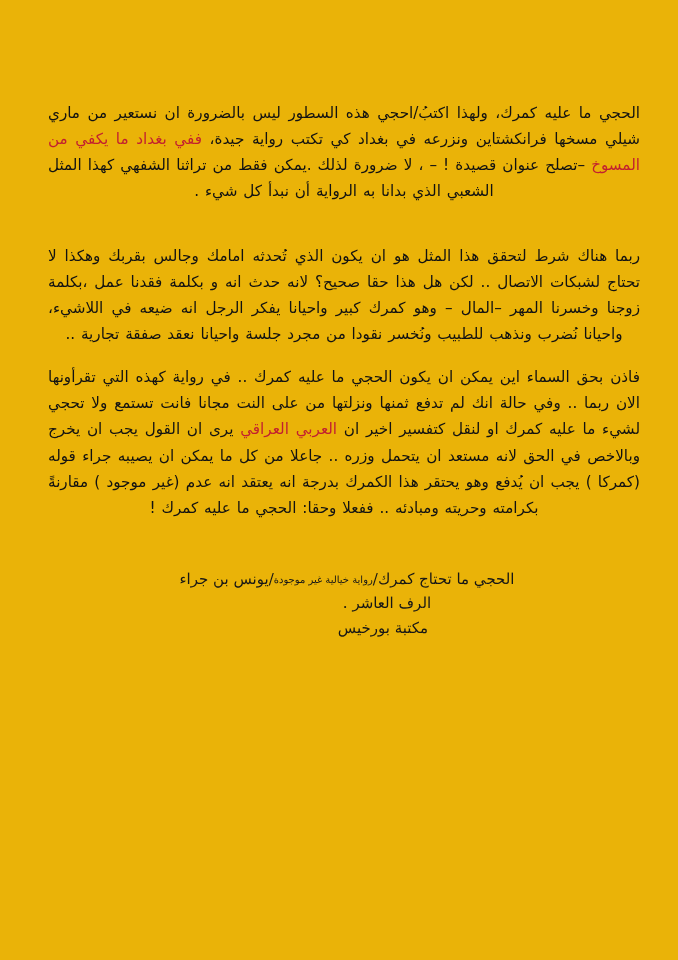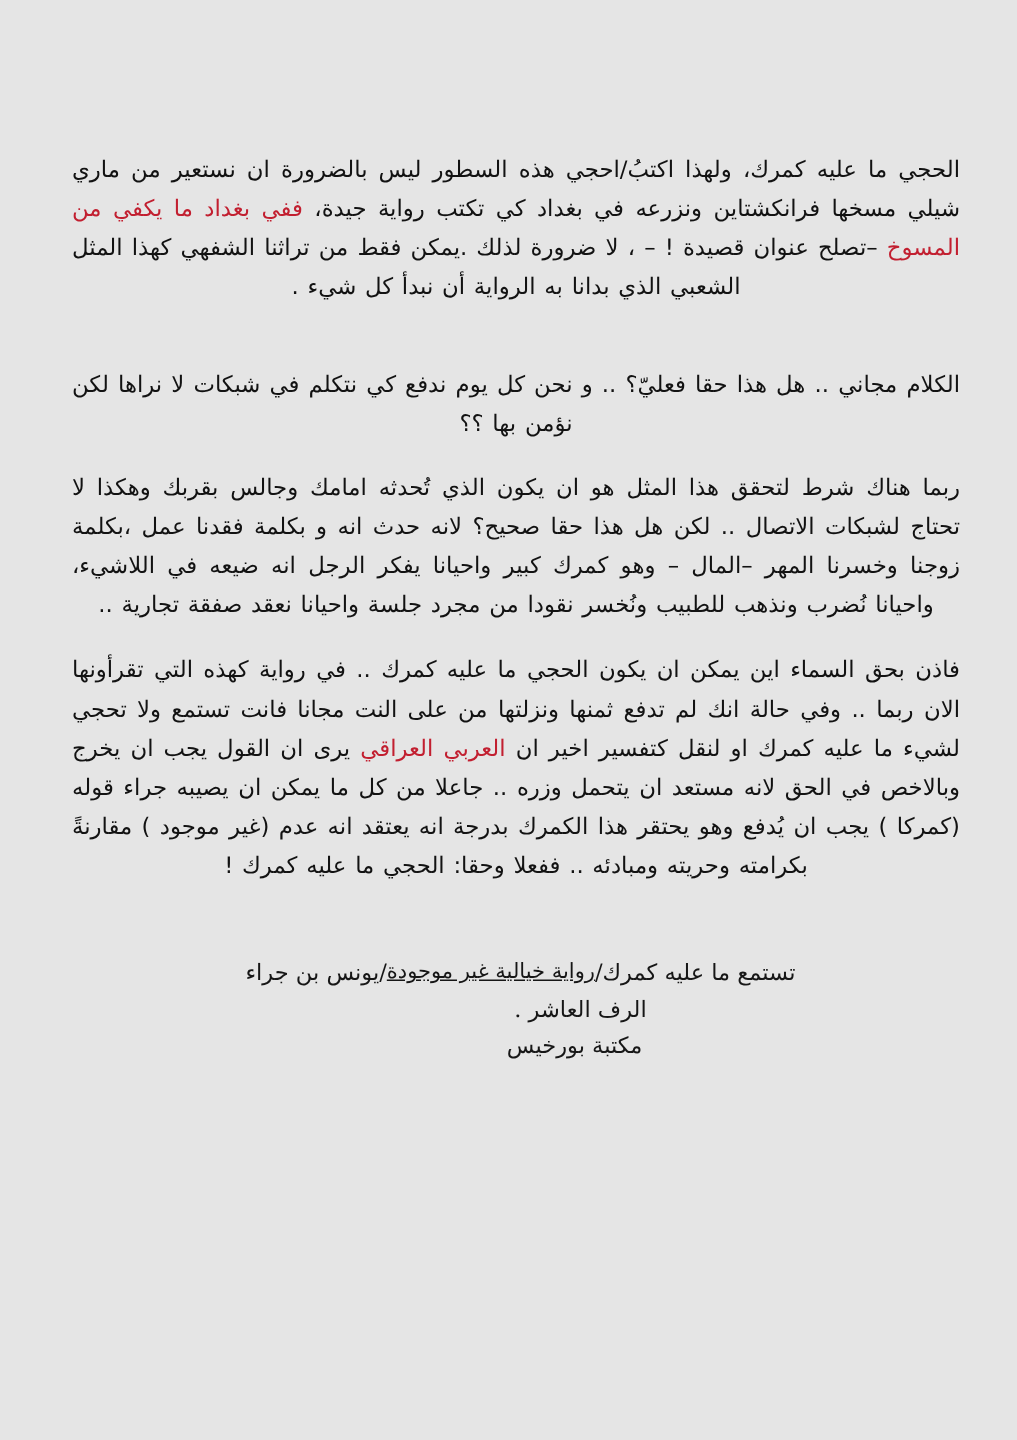--- a/index.html
+++ b/index.html
@@ -10,21 +10,21 @@
     width: 678px;
     height: 960px;
     background: #fdfdf2;
     font-family: "DejaVu Sans", sans-serif;
     overflow: hidden;
   }
   .page {
     position: relative;
     width: 678px;
     height: 960px;
-    background: #e5e5e5;
+    background: #eab308;
     box-sizing: border-box;
     padding: 100px 38px 0 48px;
   }
   .body-text {
     direction: rtl;
     text-align: justify;
     text-align-last: center;
     color: #121212;
     font-family: "DejaVu Sans", "Liberation Sans", sans-serif;
     font-size: 15.2px;
@@ -55,46 +55,44 @@
     font-size: 15px;
     line-height: 1.62;
     margin-top: 46px;
     padding-right: 0px;
   }
   .citation .cit-line {
     display: block;
     white-space: nowrap;
   }
   .citation .small-note {
-    font-size: 14px;
+    font-size: 10px;
     vertical-align: 1px;
-    text-decoration: underline;
   }
   .cit-indent-1 { padding-left: 6px; }
   .cit-indent-2 { padding-left: 78px; }
   .cit-indent-3 { padding-left: 86px; }
 </style>
 </head>
 <body>
 
 <div class="page">
 
   <div class="body-text">
 
     <p class="para"><span>الحجي ما عليه كمرك، ولهذا اكتبُ/احجي هذه السطور ليس بالضرورة ان نستعير من ماري شيلي مسخها فرانكشتاين ونزرعه في بغداد كي تكتب رواية جيدة، </span><span class="hl">ففي بغداد ما يكفي من المسوخ</span><span> –تصلح عنوان قصيدة ! – ، لا ضرورة لذلك .يمكن فقط من تراثنا الشفهي كهذا المثل الشعبي الذي بدانا به الرواية أن نبدأ كل شيء .</span></p>
 
     <div class="gap-lg"></div>
 
-    <p class="para">الكلام مجاني .. هل هذا حقا فعليّ؟ .. و نحن كل يوم ندفع كي نتكلم في شبكات لا نراها لكن نؤمن بها ؟؟</p>
 
     <p class="para">ربما هناك شرط لتحقق هذا المثل هو ان يكون الذي تُحدثه امامك وجالس بقربك وهكذا لا تحتاج لشبكات الاتصال .. لكن هل هذا حقا صحيح؟ لانه حدث انه و بكلمة فقدنا عمل ،بكلمة زوجنا وخسرنا المهر –المال – وهو كمرك كبير واحيانا يفكر الرجل انه ضيعه في اللاشيء، واحيانا نُضرب ونذهب للطبيب ونُخسر نقودا من مجرد جلسة واحيانا نعقد صفقة تجارية .. </p>
 
     <p class="para"><span>فاذن بحق السماء اين يمكن ان يكون الحجي ما عليه كمرك .. في رواية كهذه التي تقرأونها الان ربما .. وفي حالة انك لم تدفع ثمنها ونزلتها من على النت مجانا فانت تستمع ولا تحجي لشيء ما عليه كمرك او لنقل كتفسير اخير ان </span><span class="hl">العربي العراقي</span><span> يرى ان القول يجب ان يخرج وبالاخص في الحق لانه مستعد ان يتحمل وزره .. جاعلا من كل ما يمكن ان يصيبه جراء قوله (كمركا ) يجب ان يُدفع وهو يحتقر هذا الكمرك بدرجة انه يعتقد انه عدم (غير موجود ) مقارنةً بكرامته وحريته ومبادئه .. ففعلا وحقا: الحجي ما عليه كمرك !</span></p>
 
   </div>
 
   <div class="citation">
-    <span class="cit-line cit-indent-1"><span>تستمع ما عليه كمرك</span><span>/</span><span class="small-note">رواية خيالية غير موجودة</span><span>/</span><span>يونس بن جراء</span></span>
+    <span class="cit-line cit-indent-1"><span>الحجي ما تحتاج كمرك</span><span>/</span><span class="small-note">رواية خيالية غير موجودة</span><span>/</span><span>يونس بن جراء</span></span>
     <span class="cit-line cit-indent-3">الرف العاشر .</span>
     <span class="cit-line cit-indent-2">مكتبة بورخيس</span>
   </div>
 
 </div>
 
 </body></html>

